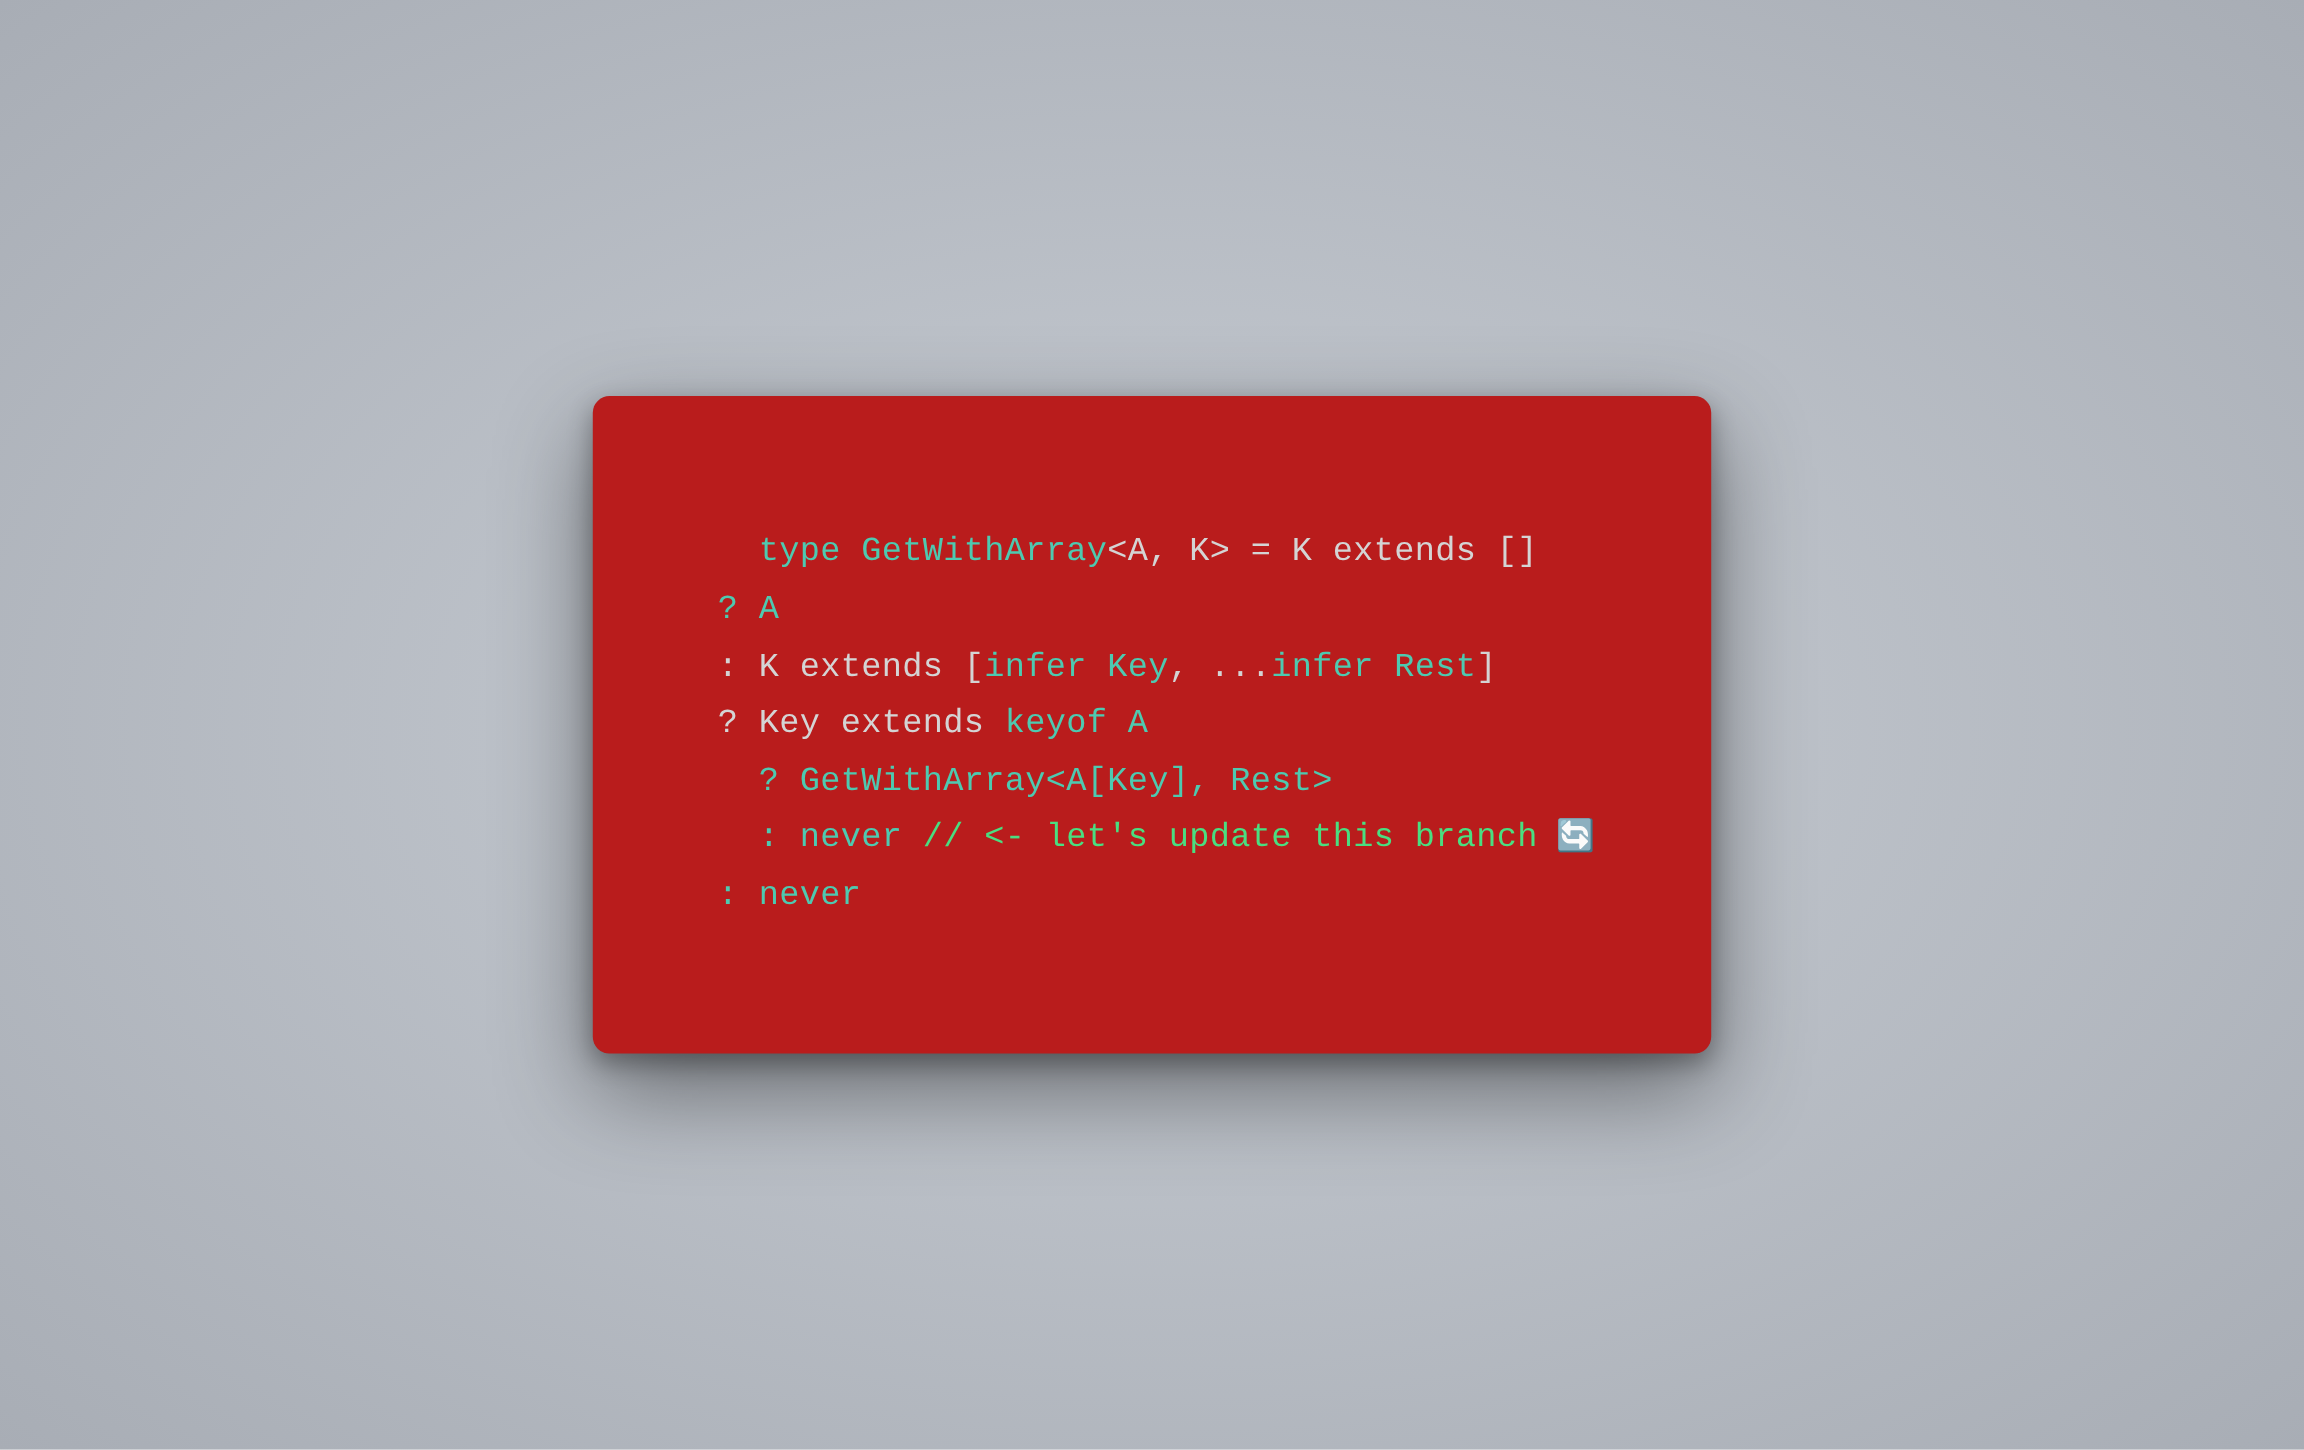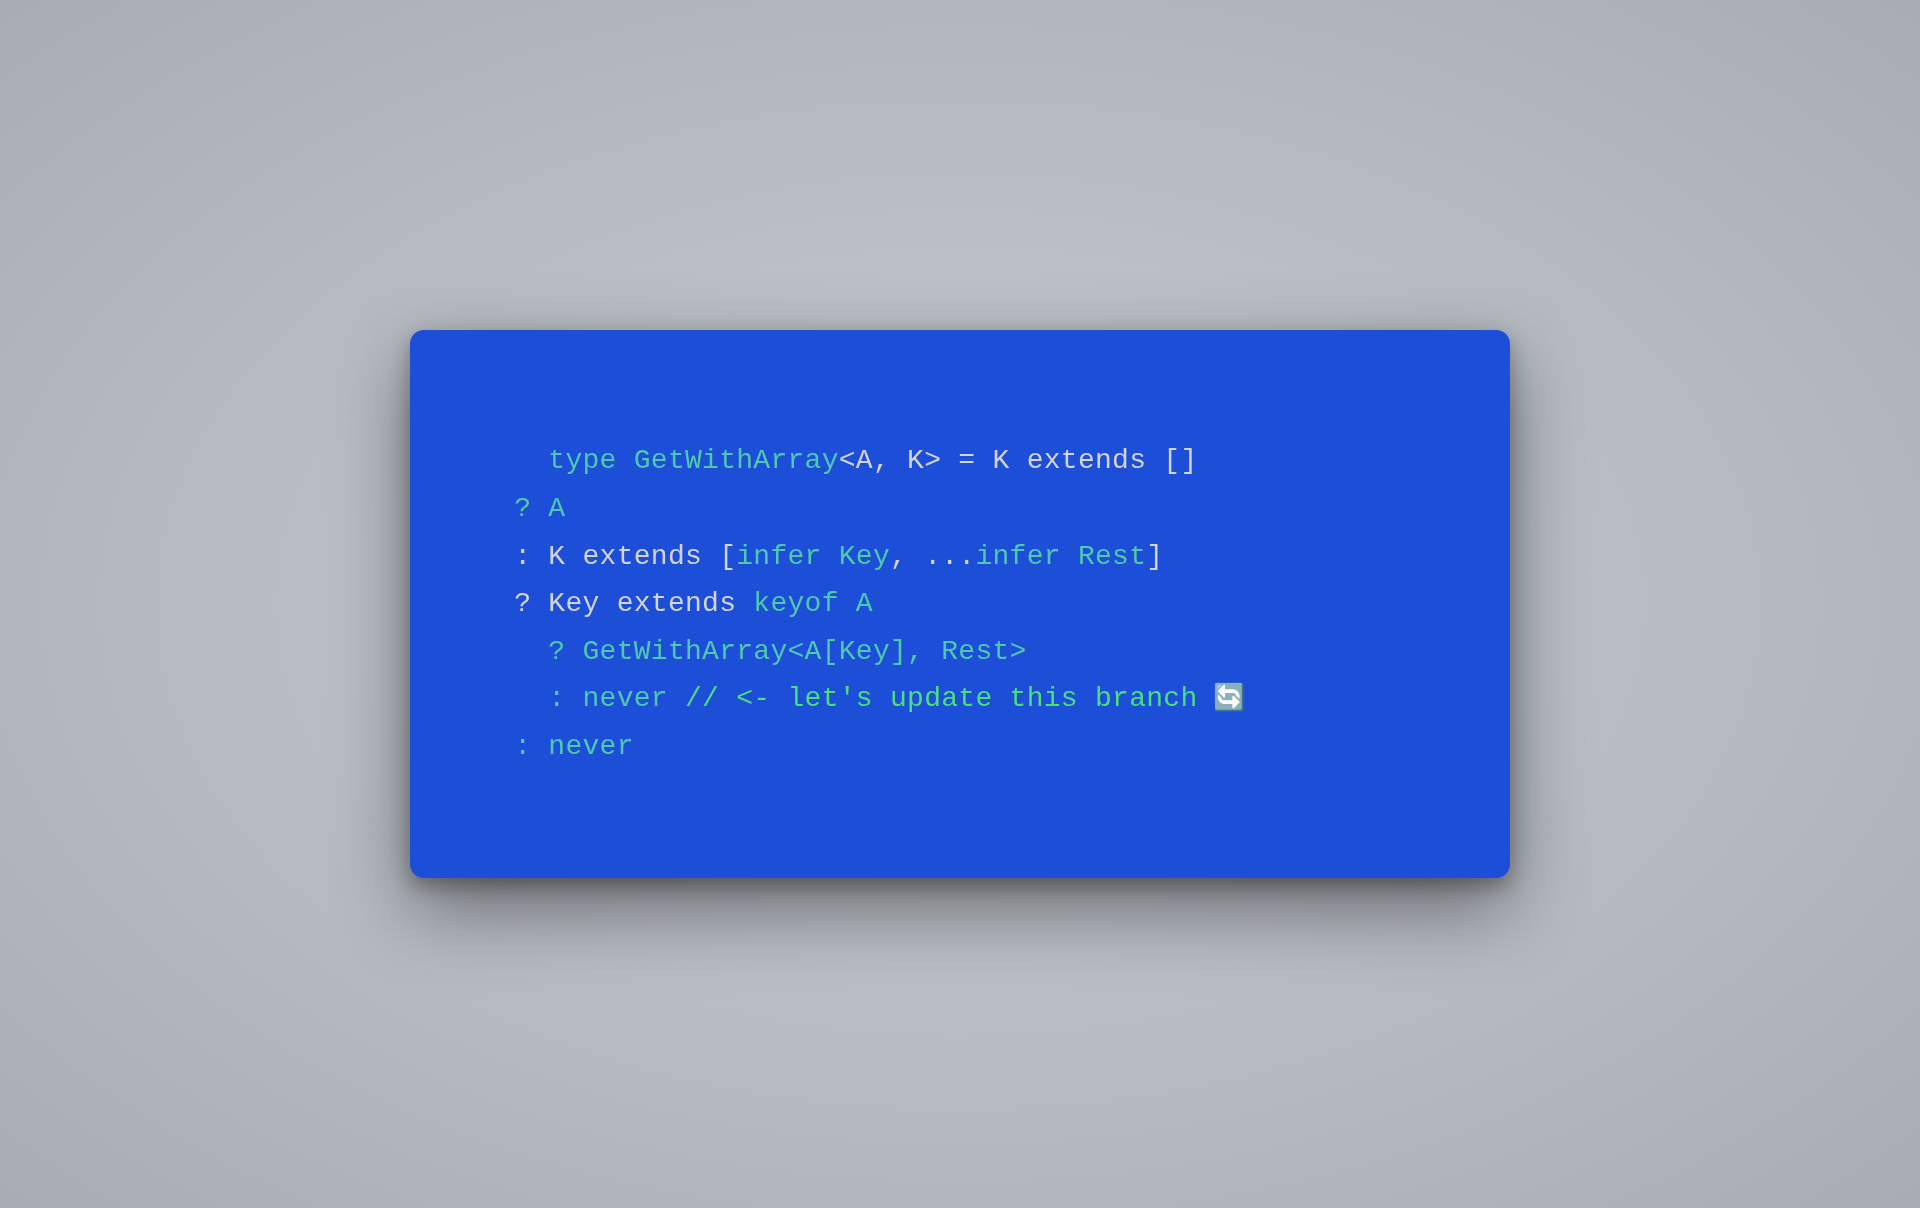--- a/index.html
+++ b/index.html
@@ -12,24 +12,24 @@
       width: 1920px;
       height: 1208px;
       background: radial-gradient(ellipse at center, #c8cdd4 0%, #a8adb5 100%);
       display: flex;
       align-items: center;
       justify-content: center;
       font-family: 'Courier New', Courier, monospace;
     }
 
     .code-card {
-      background: #1d4ed8;
+      background: #b91c1c;
       border-radius: 14px;
       padding: 60px 70px 60px 70px;
-      width: 1100px;
+      width: 932px;
       box-shadow: 0 30px 80px rgba(0,0,0,0.45), 0 8px 20px rgba(0,0,0,0.3);
     }
 
     .code-block {
       font-size: 28px;
       line-height: 1.7;
       letter-spacing: 0.01em;
       white-space: pre;
     }
 

